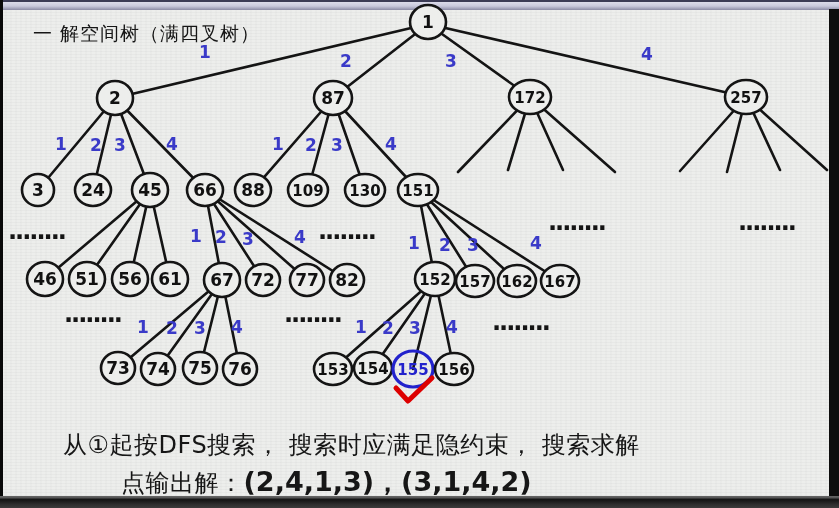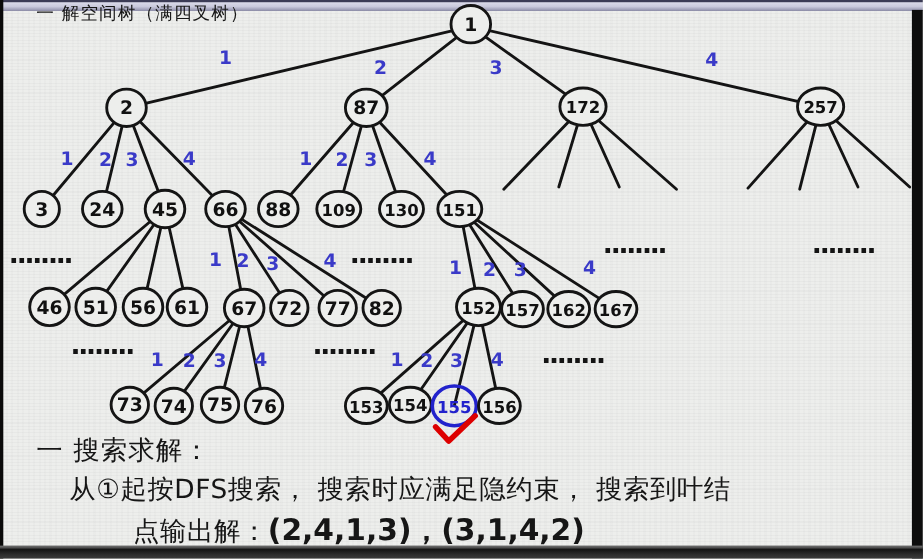--- a/index.html
+++ b/index.html
@@ -12,21 +12,21 @@
   }
   .topbar{
     position:absolute;left:0;top:0;width:839px;height:10px;
     background:linear-gradient(180deg,#3b3b55 0 15%, #d9d9e8 25%, #c9c9dc 60%, #9b9bb4 90%, #8a8aa4 100%);
   }
   .left-border{position:absolute;left:0;top:0;width:3px;height:508px;background:#0a0a0a;}
   .right-border{position:absolute;left:829px;top:9px;width:10px;height:499px;background:#0d0d0d;}
   .bottom-border{position:absolute;left:0;top:496px;width:839px;height:12px;
     background:linear-gradient(180deg,#636363 0 10%, #141414 30%, #2e2e2e 70%, #3c3c3c 100%);}
   .txt{position:absolute;color:#161616;white-space:nowrap;}
-  .title{left:33px;top:2px;font-size:16px;letter-spacing:1px;font-weight:500;}
+  .title{left:33px;top:21px;font-size:19px;letter-spacing:1px;font-weight:500;}
   .heading2{left:33px;top:393px;font-size:24px;letter-spacing:1px;font-weight:500;}
   .line1{left:63px;top:429px;font-size:24px;letter-spacing:0.5px;font-weight:500;}
   .line2{left:73px;top:464px;font-size:24px;letter-spacing:0.5px;font-weight:500;margin-left:48px;}
   .solutions{font-size:27px;font-weight:600;letter-spacing:0px;}
   svg.tree{position:absolute;left:0;top:0;}
   .edge{stroke:#141414;stroke-width:2.6;stroke-linecap:round;}
   .node-circle{fill:#edeeec;stroke:#141414;stroke-width:2.6;}
   .node-label{font-size:17px;font-weight:600;fill:#111;text-anchor:middle;}
   .node-label.small{font-size:15px;}
   .edge-label{font-size:17px;font-weight:600;fill:#3a3ac8;text-anchor:middle;}
@@ -200,16 +200,15 @@
       <text class="node-label small" x="373" y="374">154</text>
       <ellipse class="node-circle hl-circle" cx="413" cy="369" rx="20" ry="18"></ellipse>
       <text class="node-label small hl-text" x="413" y="375">155</text>
       <ellipse class="node-circle" cx="454" cy="369" rx="19" ry="16"></ellipse>
       <text class="node-label small" x="454" y="375">156</text>
     </g>
 
     <path class="check" d="M 396 388 L 408 401 L 432 378"></path>
   </svg>
 
-  <div class="txt heading2">一 搜索求解：</div>
-  <div class="txt line1">从①起按DFS搜索， 搜索时应满足隐约束， 搜索到叶结</div>
+  <div class="txt line1">从①起按DFS搜索， 搜索时应满足隐约束， 搜索求解</div>
   <div class="txt line2"><span>点输出解：</span><span class="solutions">(2,4,1,3)，(3,1,4,2)</span></div>
 </div>
 
 </body></html>

